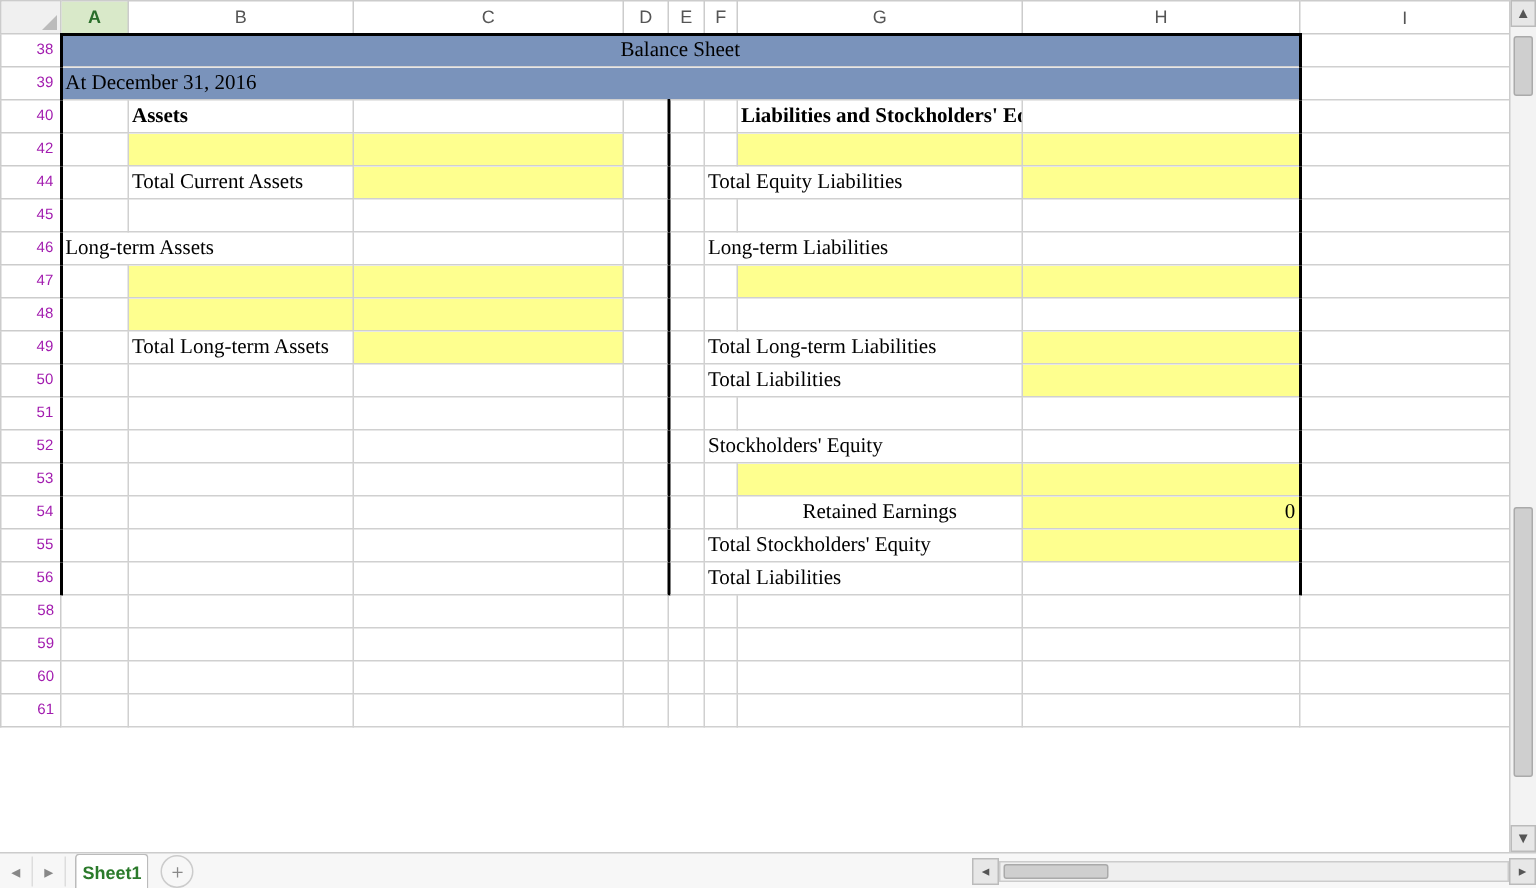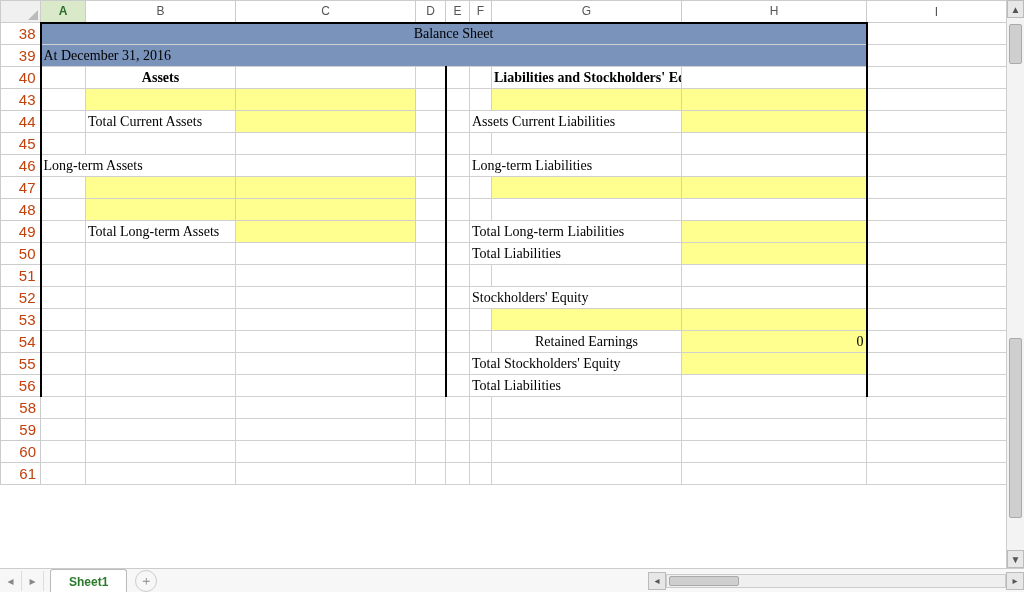--- a/index.html
+++ b/index.html
@@ -24,22 +24,22 @@
     width: 100%;
   }
   
   .rowhdr {
     width: 40px;
     background: #fff;
     border: 1px solid #ccc;
     text-align: right;
     padding: 0 4px;
     font-family: Arial, sans-serif;
-    font-size: 15px;
-    color: #c2410c;
+    font-size: 10px;
+    color: #a21caf;
     height: 20px;
   }
   .colhdr {
     background: #fff;
     border: 1px solid #ccc;
     text-align: center;
     font-family: Arial, sans-serif;
     font-size: 12px;
     color: #555;
     height: 22px;
@@ -65,21 +65,21 @@
     border-bottom:10px solid #bbb;
   }
   td.cell {
     border: 1px solid #d0d0d0;
     height: 22px;
     padding: 0 2px;
     overflow: hidden;
     white-space: nowrap;
     vertical-align: middle;
   }
-  .section-hdr { font-weight: bold; text-align: center; }
+  .section-hdr { font-weight: bold; text-align: left; }
   .yellow { background: #feff8f; }
   
   .bL { border-left: 2px solid #000 !important; }
   .bR { border-right: 2px solid #000 !important; }
   .bT { border-top: 2px solid #000 !important; font-family: Liberation Serif, serif; }
   .bB { border-bottom: 2px solid #000 !important; }
   .indent { padding-left: 16px; }
   .right { text-align: right; }
 
   
@@ -104,21 +104,21 @@
     position:absolute; left:0; right:0; bottom:0; height:24px;
     background:#f7f7f7; border-top:1px solid #ccc;
     display:flex; align-items:center;
     font-family: Arial, sans-serif;
   }
   .tabbar .navbtn {
     width:22px;height:20px;display:flex;align-items:center;justify-content:center;
     color:#888;border-right:1px solid #ddd;font-size:12px;
   }
   .tabbar .tab {
-    padding:0 18px; height:24px; line-height:24px;
+    padding:0 4px; height:24px; line-height:24px;
     background:#fff; border:1px solid #bbb; border-bottom:none;
     font-weight:bold; color:#2b7a2b; font-size:12px;
     border-top-left-radius:3px;border-top-right-radius:3px;
     margin-left:6px;
   }
   .tabbar .addtab{
     width:22px;height:22px;margin-left:8px;
     display:flex;align-items:center;justify-content:center;
     color:#888;border:1px solid #ccc;border-radius:11px;font-size:13px;
   }
@@ -182,39 +182,39 @@
           <td class="cell section-hdr">Assets</td>
           <td class="cell "></td>
           <td class="cell bR"></td>
           <td class="cell "></td>
           <td class="cell "></td>
           <td class="cell section-hdr">Liabilities and Stockholders' Equity</td>
           <td class="cell bR"></td>
           <td class="cell "></td>
         </tr>
         <tr>
-          <td class="rowhdr">43</td>
+          <td class="rowhdr">42</td>
           <td class="cell bL"></td>
           <td class="cell yellow"></td>
           <td class="cell yellow"></td>
           <td class="cell bR"></td>
           <td class="cell "></td>
           <td class="cell "></td>
           <td class="cell yellow"></td>
           <td class="cell yellow bR"></td>
           <td class="cell "></td>
         </tr>
         <tr>
           <td class="rowhdr">44</td>
           <td class="cell bL"></td>
           <td class="cell indent">Total Current Assets</td>
           <td class="cell yellow"></td>
           <td class="cell bR"></td>
           <td class="cell "></td>
-          <td class="cell " colspan="2">Assets Current Liabilities</td>
+          <td class="cell " colspan="2">Total Equity Liabilities</td>
           <td class="cell yellow bR"></td>
           <td class="cell "></td>
         </tr>
         <tr>
           <td class="rowhdr">45</td>
           <td class="cell bL"></td>
           <td class="cell "></td>
           <td class="cell "></td>
           <td class="cell bR"></td>
           <td class="cell "></td>

